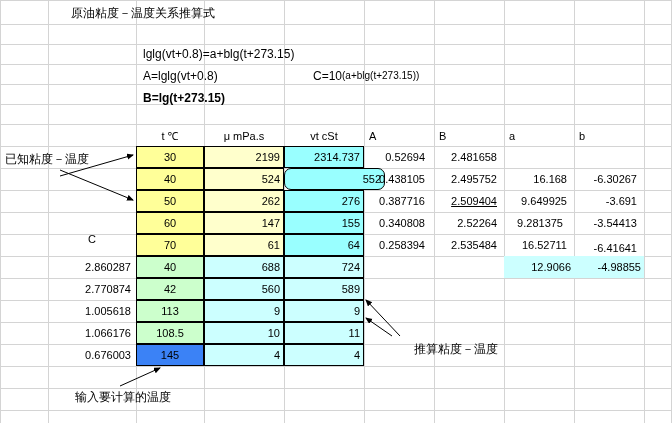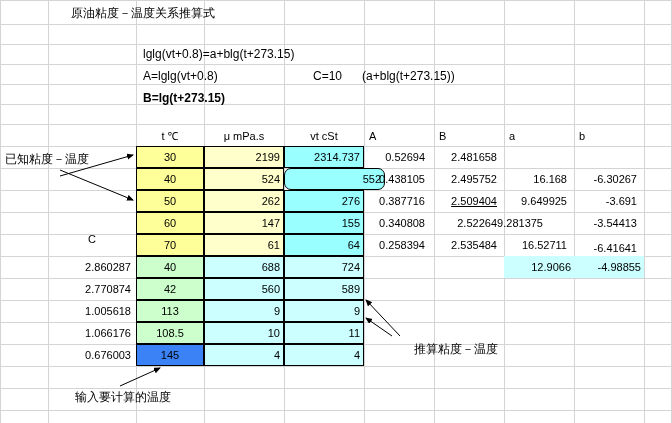--- a/index.html
+++ b/index.html
@@ -37,21 +37,21 @@
   .yel{background:#ffffcc;}
   .yel2{background:#ffff99;}
   .brightyel{background:#3b82f6;}
   .cyan{background:#ccffff;}
   .cyan2{background:#99ffff;}
   .mint{background:#ccffcc;}
   .lightcyan{background:#ccffff;}
 
   .title{font-size:12px;}
   .formula{font-size:12px;}
-  .sup{font-size:12px;vertical-align:super;padding-left:20px;}
+  .sup{font-size:10px;vertical-align:super;}
 
   .label{font-size:12px;}
 
   .wm{
     position:absolute;
     color:#e6e2d8;
     font-size:17px;
     letter-spacing:2px;
     font-family:"Liberation Serif", serif;
     transform:rotate(-4deg);
@@ -137,21 +137,21 @@
 <div class="cell r" style="left:366px;top:190px;width:62px;height:22px;">0.387716</div>
 <div class="cell r" style="left:434px;top:190px;width:66px;height:22px;text-decoration:underline;">2.509404</div>
 <div class="cell r" style="left:504px;top:190px;width:66px;height:22px;">9.649925</div>
 <div class="cell r" style="left:574px;top:190px;width:66px;height:22px;">-3.691</div>
 
 <div class="cell c bordered yel2" style="left:136px;top:212px;width:68px;height:22px;">60</div>
 <div class="cell r bordered yel" style="left:204px;top:212px;width:80px;height:22px;">147</div>
 <div class="cell r bordered cyan2" style="left:284px;top:212px;width:80px;height:22px;">155</div>
 <div class="cell r" style="left:366px;top:212px;width:62px;height:22px;">0.340808</div>
 <div class="cell r" style="left:434px;top:212px;width:66px;height:22px;">2.52264</div>
-<div class="cell r" style="left:480px;top:212px;width:66px;height:22px;">9.281375</div>
+<div class="cell r" style="left:500px;top:212px;width:66px;height:22px;">9.281375</div>
 <div class="cell r" style="left:574px;top:212px;width:66px;height:22px;">-3.54413</div>
 
 <div class="cell c bordered yel2" style="left:136px;top:234px;width:68px;height:22px;">70</div>
 <div class="cell r bordered yel" style="left:204px;top:234px;width:80px;height:22px;">61</div>
 <div class="cell r bordered cyan2" style="left:284px;top:234px;width:80px;height:22px;">64</div>
 <div class="cell r" style="left:366px;top:234px;width:62px;height:22px;">0.258394</div>
 <div class="cell r" style="left:434px;top:234px;width:66px;height:22px;">2.535484</div>
 <div class="cell r" style="left:504px;top:234px;width:66px;height:22px;">16.52711</div>
 <div class="cell r" style="left:574px;top:234px;width:66px;height:29px;">-6.41641</div>
 

